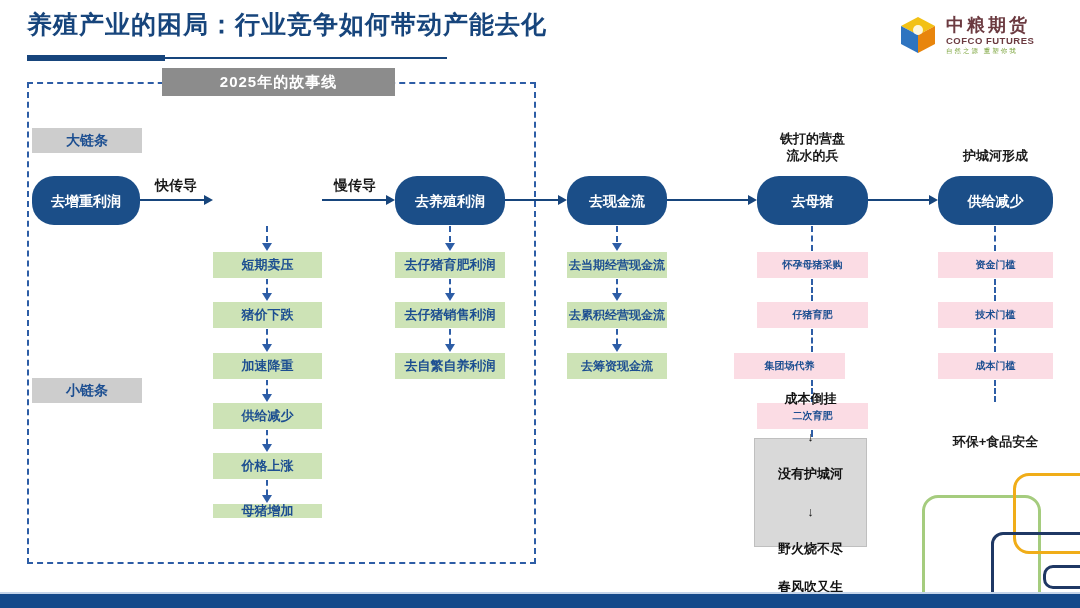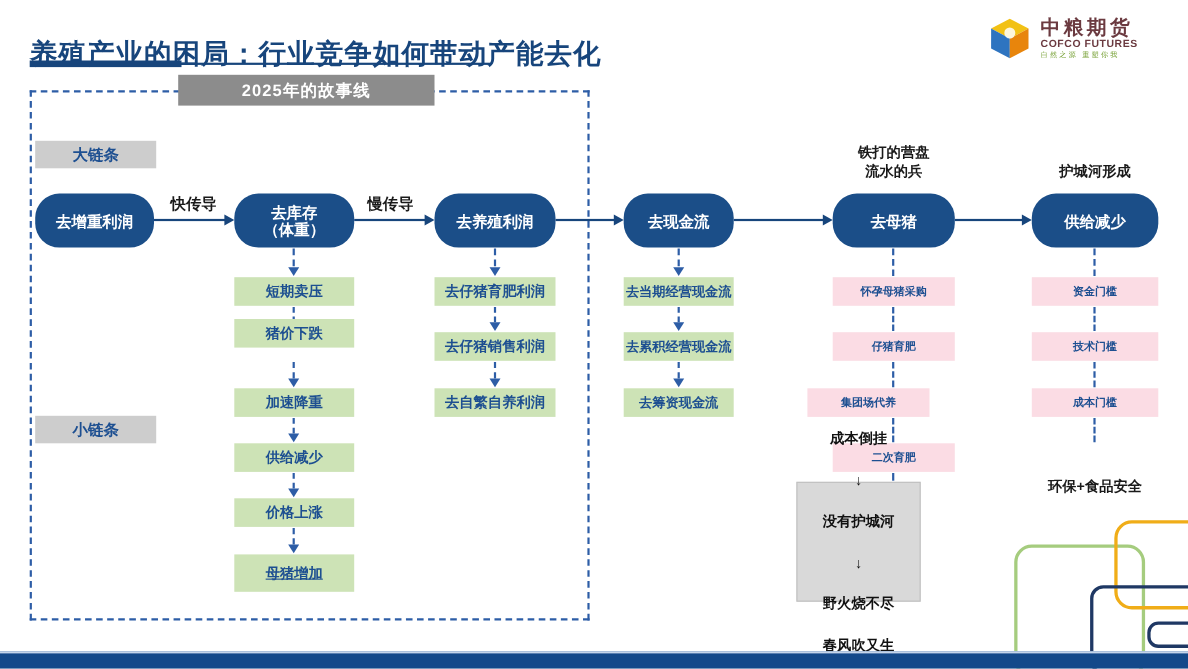--- a/index.html
+++ b/index.html
@@ -47,21 +47,21 @@
 </head>
 <body>
 
 <div id="stage">
 
   <div class="abs deco" style="left:922px;top:495px;width:113px;height:115px;border:3px solid #a5cc7e;"></div>
   <div class="abs deco" style="left:1013px;top:473px;width:160px;height:75px;border:3px solid #f0ad18;"></div>
   <div class="abs deco" style="left:991px;top:532px;width:200px;height:75px;border:3px solid #1f3864;border-radius:12px;"></div>
   <div class="abs deco" style="left:1043px;top:565px;width:120px;height:18px;border:3px solid #1f3864;border-radius:10px;"></div>
 
-  <div class="abs page-title" style="left:27px;top:32px;text-align:right;">养殖产业的困局：行业竞争如何带动产能去化</div>
+  <div class="abs page-title" style="left:27px;top:8px;text-align:right;">养殖产业的困局：行业竞争如何带动产能去化</div>
   <div class="abs title-bar-thick" style="left:27px;top:55px;width:138px;"></div>
   <div class="abs title-bar-thin" style="left:165px;top:57px;width:282px;"></div>
 
   <div class="abs" style="left:898px;top:14px;width:170px;height:44px;">
     <span class="abs" style="left:0;top:1px;">
       <svg width="40" height="40" viewBox="0 0 40 40">
         <polygon points="20,2 37,11 20,20 3,11" fill="#f2c114"></polygon>
         <polygon points="3,11 20,20 20,38 3,29" fill="#2e74c0"></polygon>
         <polygon points="37,11 20,20 20,38 37,29" fill="#e8850c"></polygon>
         <circle cx="20" cy="15" r="5" fill="#ffffff" opacity="0.85"></circle>
@@ -81,24 +81,20 @@
   <div class="abs box label-gray" style="left:32px;top:128px;width:110px;height:25px;">大链条</div>
   <div class="abs box label-gray" style="left:32px;top:378px;width:110px;height:25px;">小链条</div>
 
   <div class="abs note" style="left:757px;top:130px;width:111px;">
     <div>铁打的营盘</div>
     <div>流水的兵</div>
   </div>
   <div class="abs note" style="left:938px;top:147px;width:115px;">护城河形成</div>
 
   <div class="abs box box-blue" style="left:32px;top:176px;width:108px;height:49px;">去增重利润</div>
-  <div class="abs box box-blue" style="left:213px;top:176px;width:109px;height:49px;">
-    <span>去库存</span>
-    <span>（体重）</span>
-  </div>
   <div class="abs box box-blue" style="left:395px;top:176px;width:110px;height:49px;">去养殖利润</div>
   <div class="abs box box-blue" style="left:567px;top:176px;width:100px;height:49px;">去现金流</div>
   <div class="abs box box-blue" style="left:757px;top:176px;width:111px;height:49px;">去母猪</div>
   <div class="abs box box-blue" style="left:938px;top:176px;width:115px;height:49px;">供给减少</div>
 
   <div class="abs edge-label" style="left:145px;top:177px;width:62px;">快传导</div>
   <div class="abs edge-label" style="left:324px;top:177px;width:62px;font-family:Liberation Mono, monospace;">慢传导</div>
 
   <div class="abs hline" style="left:140px;top:199px;width:66px;"></div>
   <div class="abs ah-right" style="left:204px;top:195px;"></div>
@@ -109,33 +105,33 @@
   <div class="abs hline" style="left:667px;top:199px;width:83px;"></div>
   <div class="abs ah-right" style="left:748px;top:195px;"></div>
   <div class="abs hline" style="left:868px;top:199px;width:63px;"></div>
   <div class="abs ah-right" style="left:929px;top:195px;"></div>
 
   <div class="abs vdash" style="left:266px;top:226px;height:16px;"></div>
   <div class="abs ah-down" style="left:262px;top:243px;"></div>
   <div class="abs box box-green" style="left:213px;top:252px;width:109px;height:26px;">短期卖压</div>
   <div class="abs vdash" style="left:266px;top:279px;height:14px;"></div>
   <div class="abs ah-down" style="left:262px;top:293px;"></div>
-  <div class="abs box box-green" style="left:213px;top:290px;width:109px;height:26px;font-family:Liberation Mono, monospace;">猪价下跌</div>
+  <div class="abs box box-green" style="left:213px;top:302px;width:109px;height:26px;font-family:Liberation Mono, monospace;">猪价下跌</div>
   <div class="abs vdash" style="left:266px;top:329px;height:15px;"></div>
   <div class="abs ah-down" style="left:262px;top:344px;"></div>
   <div class="abs box box-green" style="left:213px;top:353px;width:109px;height:26px;">加速降重</div>
   <div class="abs vdash" style="left:266px;top:380px;height:14px;"></div>
   <div class="abs ah-down" style="left:262px;top:394px;"></div>
   <div class="abs box box-green" style="left:213px;top:403px;width:109px;height:26px;">供给减少</div>
   <div class="abs vdash" style="left:266px;top:430px;height:14px;"></div>
   <div class="abs ah-down" style="left:262px;top:444px;"></div>
   <div class="abs box box-green" style="left:213px;top:453px;width:109px;height:26px;">价格上涨</div>
   <div class="abs vdash" style="left:266px;top:480px;height:15px;"></div>
   <div class="abs ah-down" style="left:262px;top:495px;"></div>
-  <div class="abs box box-green" style="left:213px;top:504px;width:109px;height:34px;text-decoration:underline;">母猪增加</div>
+  <div class="abs box box-green" style="left:213px;top:504px;width:109px;height:14px;">母猪增加</div>
 
   <div class="abs vdash" style="left:449px;top:226px;height:16px;"></div>
   <div class="abs ah-down" style="left:445px;top:243px;"></div>
   <div class="abs box box-green" style="left:395px;top:252px;width:110px;height:26px;">去仔猪育肥利润</div>
   <div class="abs vdash" style="left:449px;top:279px;height:14px;"></div>
   <div class="abs ah-down" style="left:445px;top:293px;"></div>
   <div class="abs box box-green" style="left:395px;top:302px;width:110px;height:26px;">去仔猪销售利润</div>
   <div class="abs vdash" style="left:449px;top:329px;height:15px;"></div>
   <div class="abs ah-down" style="left:445px;top:344px;"></div>
   <div class="abs box box-green" style="left:395px;top:353px;width:110px;height:26px;">去自繁自养利润</div>
@@ -153,21 +149,21 @@
   <div class="abs vdash" style="left:811px;top:226px;height:25px;"></div>
   <div class="abs box box-pink" style="left:757px;top:252px;width:111px;height:26px;">怀孕母猪采购</div>
   <div class="abs vdash" style="left:811px;top:279px;height:22px;"></div>
   <div class="abs box box-pink" style="left:757px;top:302px;width:111px;height:26px;">仔猪育肥</div>
   <div class="abs vdash" style="left:811px;top:329px;height:23px;"></div>
   <div class="abs box box-pink" style="left:734px;top:353px;width:111px;height:26px;">集团场代养</div>
   <div class="abs vdash" style="left:811px;top:380px;height:22px;"></div>
   <div class="abs box box-pink" style="left:757px;top:403px;width:111px;height:26px;">二次育肥</div>
   <div class="abs vdash" style="left:811px;top:430px;height:7px;"></div>
 
-  <div class="abs quote-box" style="left:724px;top:438px;width:111px;height:107px;gap:20px;">
+  <div class="abs quote-box" style="left:754px;top:438px;width:111px;height:107px;gap:20px;">
     <div>成本倒挂</div>
     <div>↓</div>
     <div>没有护城河</div>
     <div>↓</div>
     <div>野火烧不尽</div>
     <div>春风吹又生</div>
   </div>
 
   <div class="abs vdash" style="left:994px;top:226px;height:25px;"></div>
   <div class="abs box box-pink" style="left:938px;top:252px;width:115px;height:26px;">资金门槛</div>

